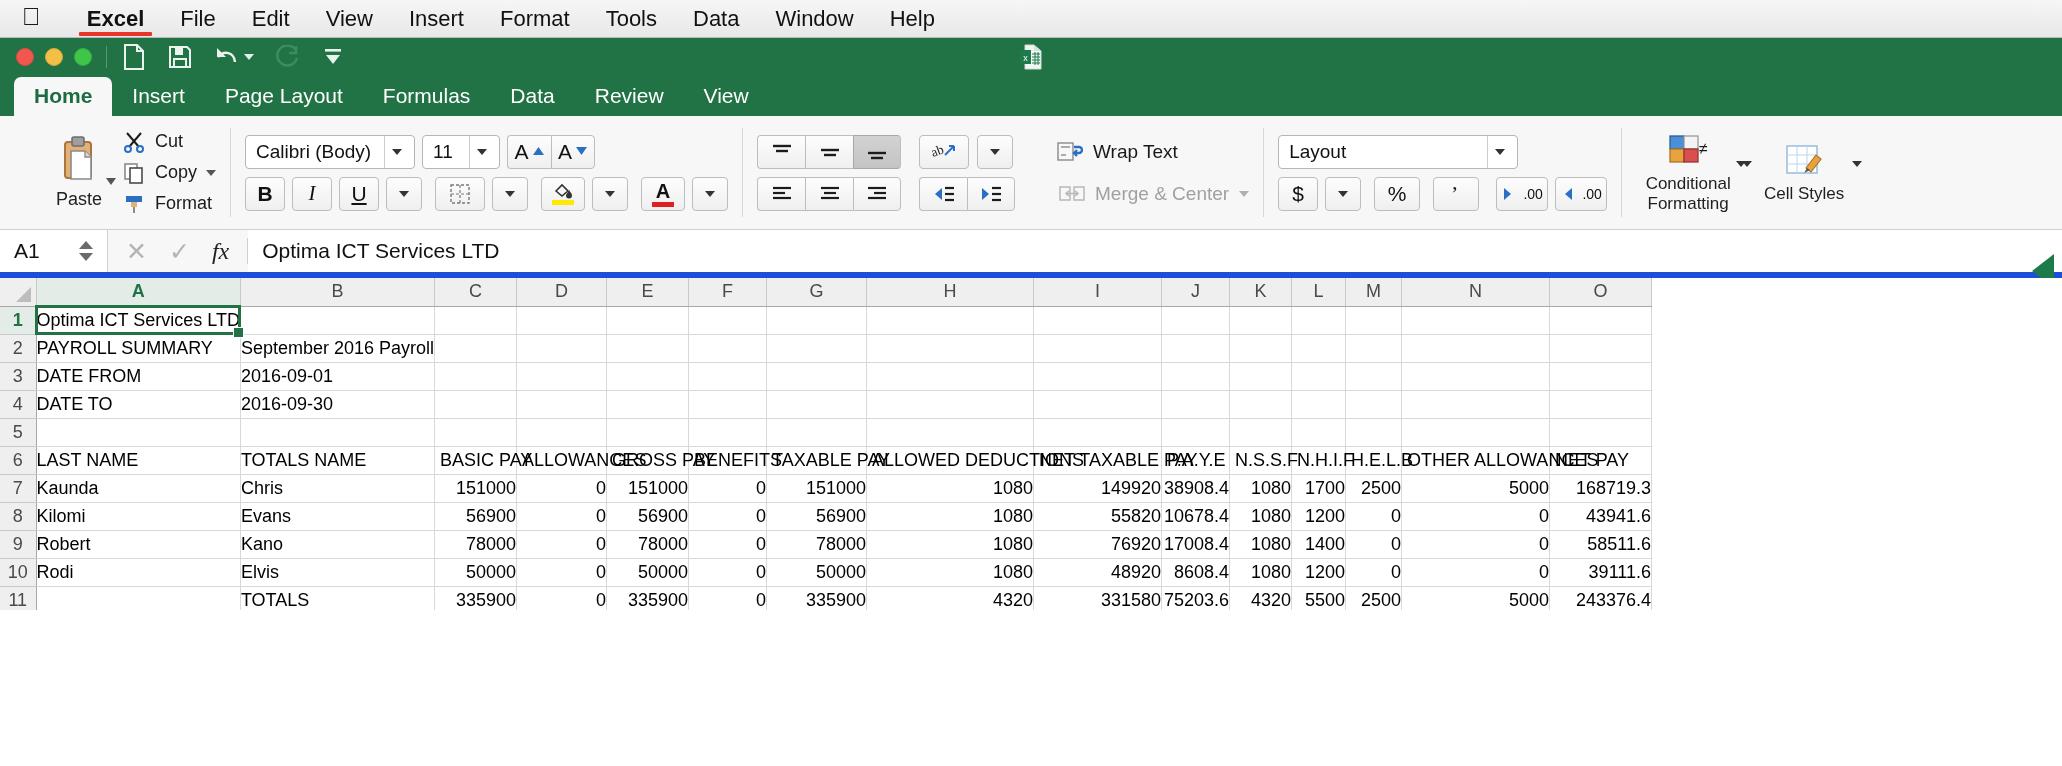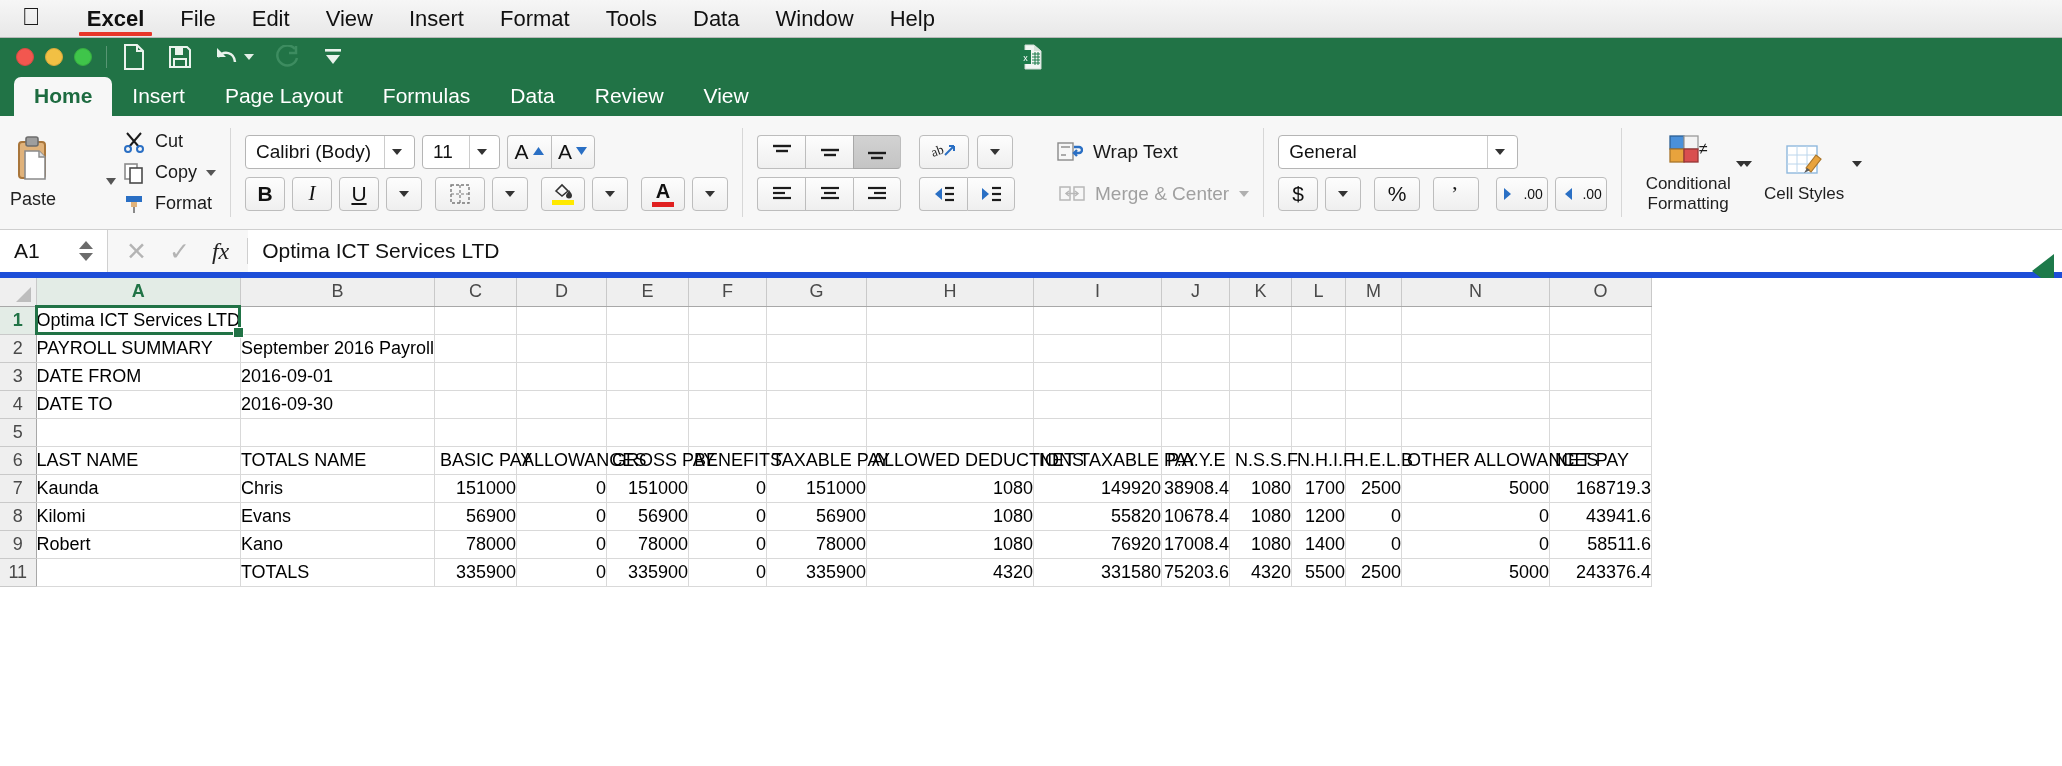--- a/index.html
+++ b/index.html
@@ -73,21 +73,21 @@
   
   .ribbon {
     height: 114px; background: #f7f7f7;
     border-bottom: 1px solid #cfcfcf;
     display: flex; align-items: stretch; position: relative;
   }
   .rgroup { display: flex; align-items: center; padding: 0 10px; height: 100%; }
   .rdiv { width: 1px; background: #d7d7d7; margin: 12px 4px; }
 
   
-  .paste-col { display: flex; flex-direction: column; align-items: flex-start; justify-content: center; width: 92px; }
+  .paste-col { display: flex; flex-direction: column; align-items: flex-end; justify-content: center; width: 92px; }
   .paste-icon { width: 46px; height: 52px; position: relative; }
   .paste-label { font-size: 18px; color: #222; margin-top: 2px; }
   .paste-caret { width: 0;height:0;border-left:5px solid transparent;border-right:5px solid transparent;border-top:7px solid #555; margin-left:4px; margin-top:18px;}
   .clip-col { display: flex; flex-direction: column; justify-content: center; gap: 7px; padding-left: 6px; }
   .clip-row { display: flex; align-items: center; gap: 9px; }
   .clip-text { font-size: 18px; color: #1a1a1a; }
   .clip-ic { width: 24px; height: 24px; display:flex; align-items:center; justify-content:center; }
   .mini-caret { width:0;height:0;border-left:5px solid transparent;border-right:5px solid transparent;border-top:6px solid #555; }
 
   
@@ -529,21 +529,21 @@
       </div>
     </div>
   </div>
 
   <div class="rdiv"></div>
 
   <div class="rgroup">
     <div class="num-col">
       <div class="num-row">
         <div class="sel numfmt">
-          <span>General</span>
+          <span>Layout</span>
           <span class="sel-caret-box">
               <span class="caret-dk"></span>
             </span>
         </div>
       </div>
       <div class="num-row">
         <div class="btn" style="width:40px">
           <span class="bsym">$</span>
         </div>
         <div class="btn" style="width:24px">
@@ -852,20 +852,38 @@
           <td class="cell num">1080</td>
           <td class="cell num">76920</td>
           <td class="cell num">17008.4</td>
           <td class="cell num">1080</td>
           <td class="cell num">1400</td>
           <td class="cell num">0</td>
           <td class="cell num">0</td>
           <td class="cell num">58511.6</td>
         </tr>
         <tr>
+          <td class="rowhead">10</td>
+          <td class="cell txt">Rodi</td>
+          <td class="cell txt">Elvis</td>
+          <td class="cell num">50000</td>
+          <td class="cell num">0</td>
+          <td class="cell num">50000</td>
+          <td class="cell num">0</td>
+          <td class="cell num">50000</td>
+          <td class="cell num">1080</td>
+          <td class="cell num">48920</td>
+          <td class="cell num">8608.4</td>
+          <td class="cell num">1080</td>
+          <td class="cell num">1200</td>
+          <td class="cell num">0</td>
+          <td class="cell num">0</td>
+          <td class="cell num">39111.6</td>
+        </tr>
+        <tr>
           <td class="rowhead">11</td>
           <td class="cell txt"></td>
           <td class="cell txt">TOTALS</td>
           <td class="cell num">335900</td>
           <td class="cell num">0</td>
           <td class="cell num">335900</td>
           <td class="cell num">0</td>
           <td class="cell num">335900</td>
           <td class="cell num">4320</td>
           <td class="cell num">331580</td>

